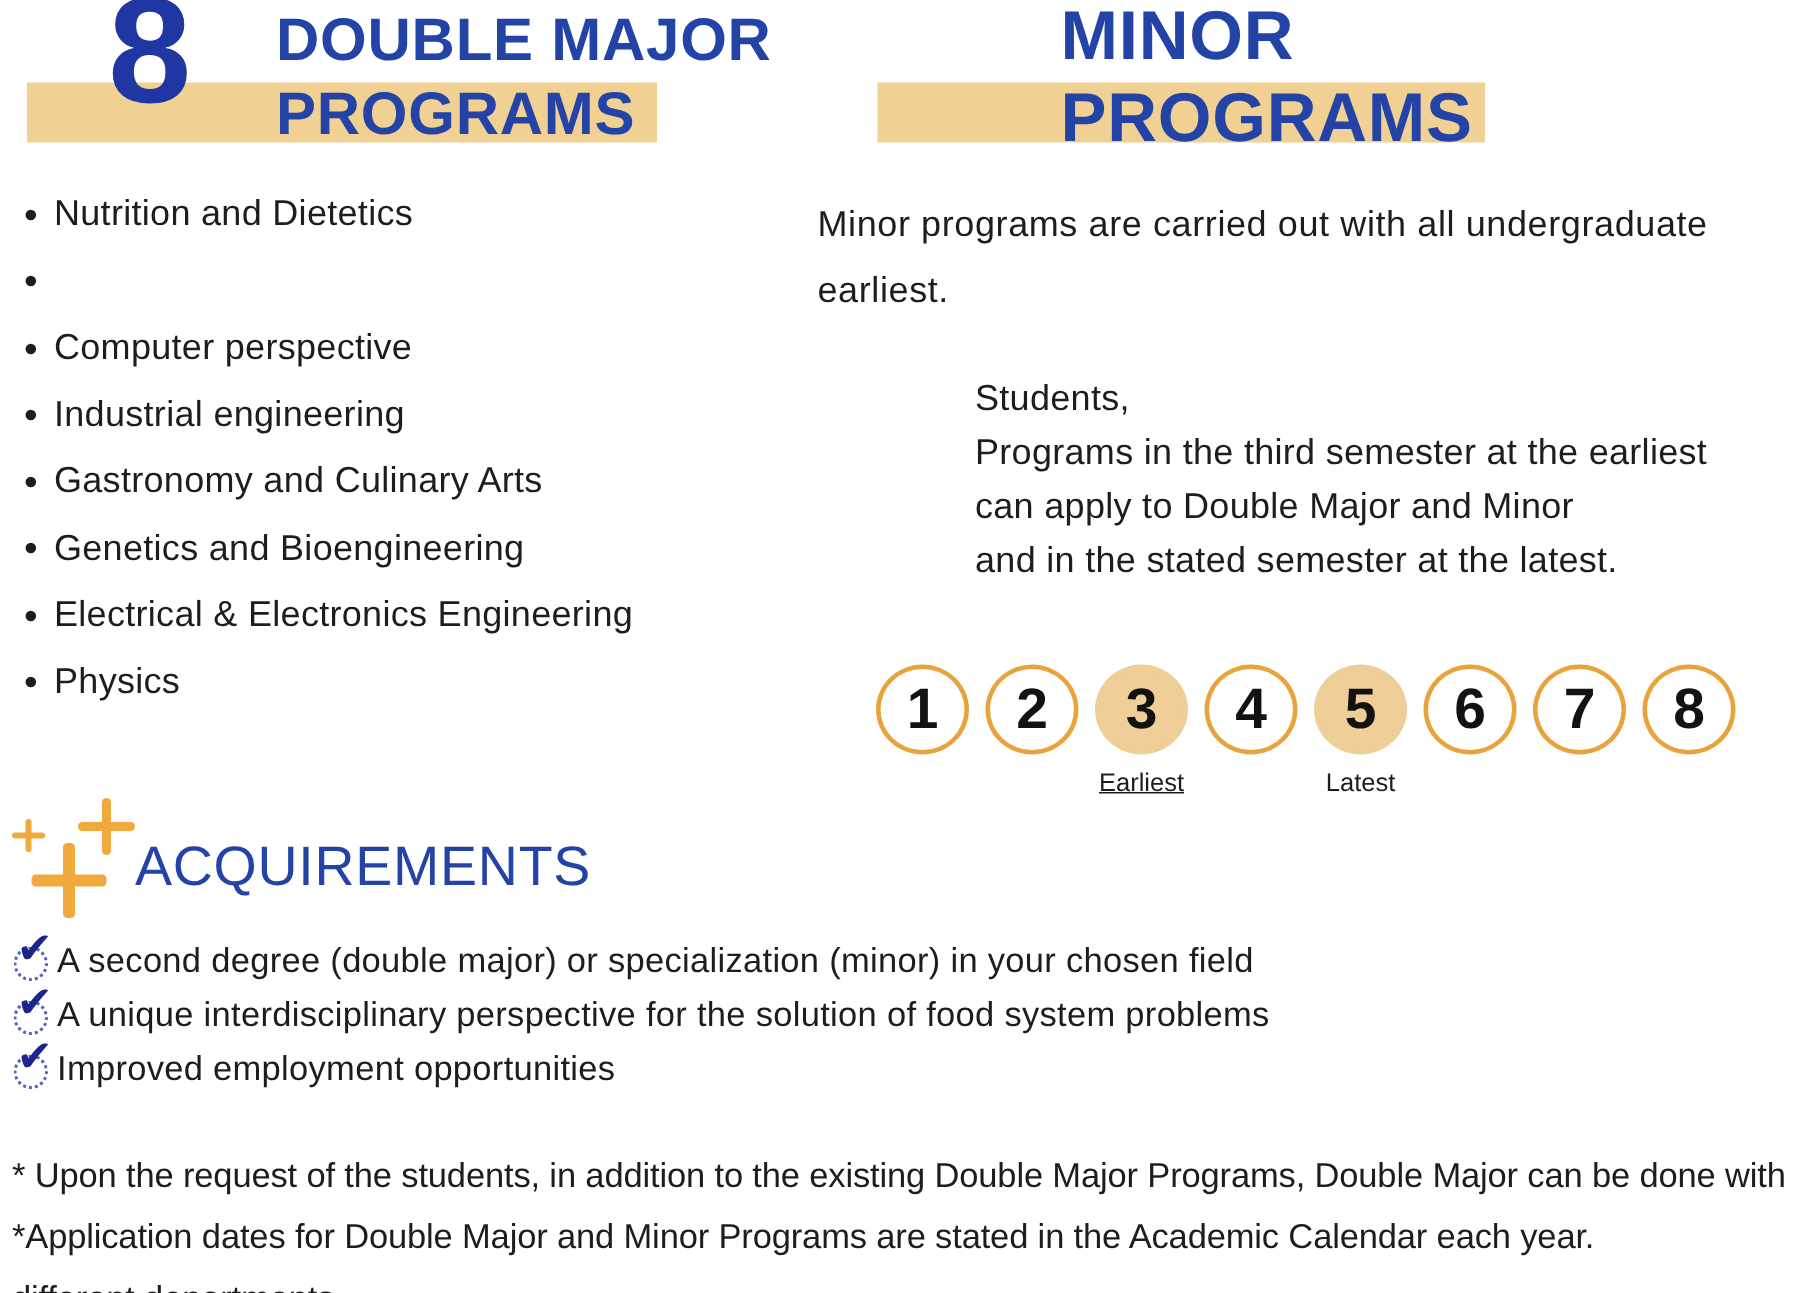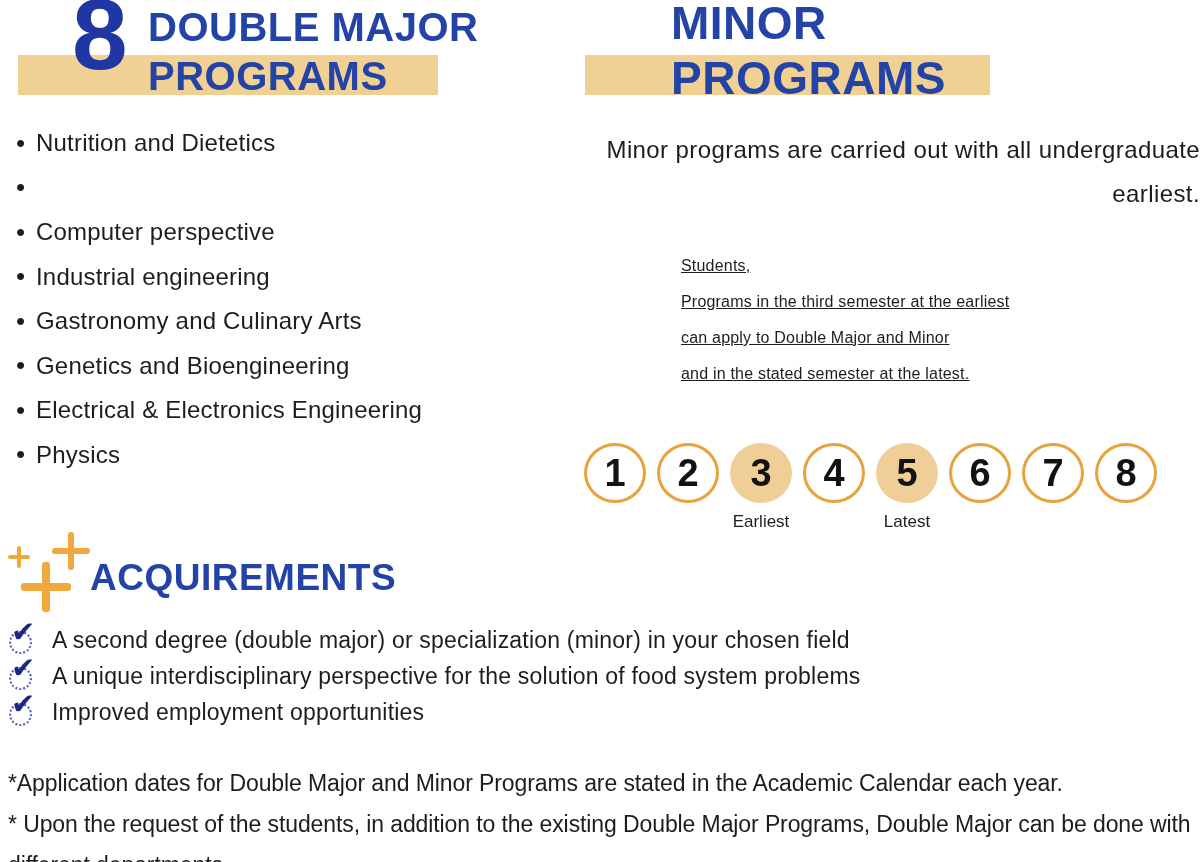--- a/index.html
+++ b/index.html
@@ -15,73 +15,73 @@
   
   .dm-count{
     position:absolute; left:72px; top:-16px;
     font-size:100px; line-height:100px; font-weight:bold; color:#2036A3;
   }
 
   
   .sec-title{position:absolute; font-weight:bold; color:#2443A6; letter-spacing:0.5px; white-space:nowrap;}
   .dm-title{left:148px; top:3px; font-size:40px; line-height:49px;}
   .mn-title{left:671px; top:-4px; font-size:46px; line-height:55px;}
-  .sec-title span{display:block;}
+  .sec-title span{display:block;margin-left:36px;}
 
   
   .program-list{position:absolute; left:16px; top:121px; margin:0; padding:0; list-style:none;}
   .program-list li{display:flex; align-items:center; height:44.5px; font-size:24px; letter-spacing:0.2px;}
   .bullet{width:20px; font-size:26px; color:#1d1d1d;}
 
   
-  .minor-desc{position:absolute; left:545px; top:128px; width:655px; text-align:right;
+  .minor-desc{position:absolute; left:545px; top:128px; width:655px; text-align:left;
     font-size:24px; line-height:44px; letter-spacing:0.4px;}
 
   
-  .timing-note{position:absolute; left:681px; top:248px; font-size:16px; line-height:36px; letter-spacing:0.2px;text-decoration:underline;}
+  .timing-note{position:absolute; left:650px; top:248px; font-size:24px; line-height:36px; letter-spacing:0.2px;}
 
   
   .sem-track{position:absolute; left:584px; top:443px; display:flex; gap:11px;}
   .sem-circle{
     box-sizing:border-box; width:62px; height:60px; border-radius:50%;
     border:3px solid #E8A33C; background:#ffffff;
     display:flex; align-items:center; justify-content:center;
     font-size:38px; font-weight:bold; color:#121212;
   }
   .sem-circle.filled{background:#EFCE97; border-color:#EFCE97;}
   .sem-label{position:absolute; top:512px; transform:translateX(-50%);
     font-size:17px; color:#1d1d1d;}
-  .earliest-label{left:761px;}
+  .earliest-label{left:761px;text-decoration:underline;}
   .latest-label{left:907px;}
 
   
   .plus{position:absolute;}
   .plus .hb,.plus .vb{position:absolute; background:#F0A93C; border-radius:3px;}
   .plus-s{left:8px;  top:546px; width:22px; height:22px;}
   .plus-m{left:52px; top:532px; width:38px; height:38px;}
   .plus-l{left:21px; top:562px; width:50px; height:50px;}
   .plus-s .hb{left:0; top:9px;  width:22px; height:4px;}
   .plus-s .vb{left:9px; top:0;  width:4px;  height:22px;}
   .plus-m .hb{left:0; top:16px; width:38px; height:6px;}
   .plus-m .vb{left:16px; top:0; width:6px;  height:38px;}
   .plus-l .hb{left:0; top:21px; width:50px; height:8px;}
   .plus-l .vb{left:21px; top:0; width:8px;  height:50px;}
 
-  .acq-title{position:absolute; left:90px; top:557px; font-size:37px; font-weight:bold;
+  .acq-title{position:absolute; left:90px; top:557px; font-size:37px; font-weight:normal;
     color:#2443A6; letter-spacing:0.5px; white-space:nowrap;}
 
   
   .acq-list{position:absolute; left:8px; top:625px;}
   .acq-row{display:flex; align-items:center; height:30px; margin-bottom:6px;}
   .check-icon{position:relative; width:30px; height:30px; flex:0 0 30px;}
   .check-icon .ring{position:absolute; left:1px; bottom:1px; width:19px; height:19px;
     border:2px dotted #5560c0; border-radius:50%;}
   .check-icon .mark{position:absolute; left:3px; top:-10px; font-size:29px; font-weight:bold;
     color:#1B2688; font-family:"DejaVu Sans", sans-serif; font-style:italic;}
-  .acq-text{margin-left:14px; font-size:23px; letter-spacing:0.2px; white-space:nowrap;}
+  .acq-text{font-size:23px; letter-spacing:0.2px; white-space:nowrap;}
 
   
   .footnotes{position:absolute; left:8px; top:763px; font-size:23px; line-height:41px;
     letter-spacing:-0.1px; white-space:nowrap;}
 </style>
 </head>
 <body>
 
 <div id="page">
 
@@ -206,18 +206,18 @@
     <div class="acq-row">
       <span class="check-icon">
           <span class="ring"></span>
           <span class="mark">✔</span>
         </span>
       <span class="acq-text">Improved employment opportunities</span>
     </div>
   </div>
 
   <div class="footnotes">
+    <div>* Upon the request of the students, in addition to the existing Double Major Programs, Double Major can be done with</div>
     <div>*Application dates for Double Major and Minor Programs are stated in the Academic Calendar each year.</div>
-    <div>* Upon the request of the students, in addition to the existing Double Major Programs, Double Major can be done with</div>
     <div>different departments.</div>
   </div>
 
 </div>
 
 </body></html>

